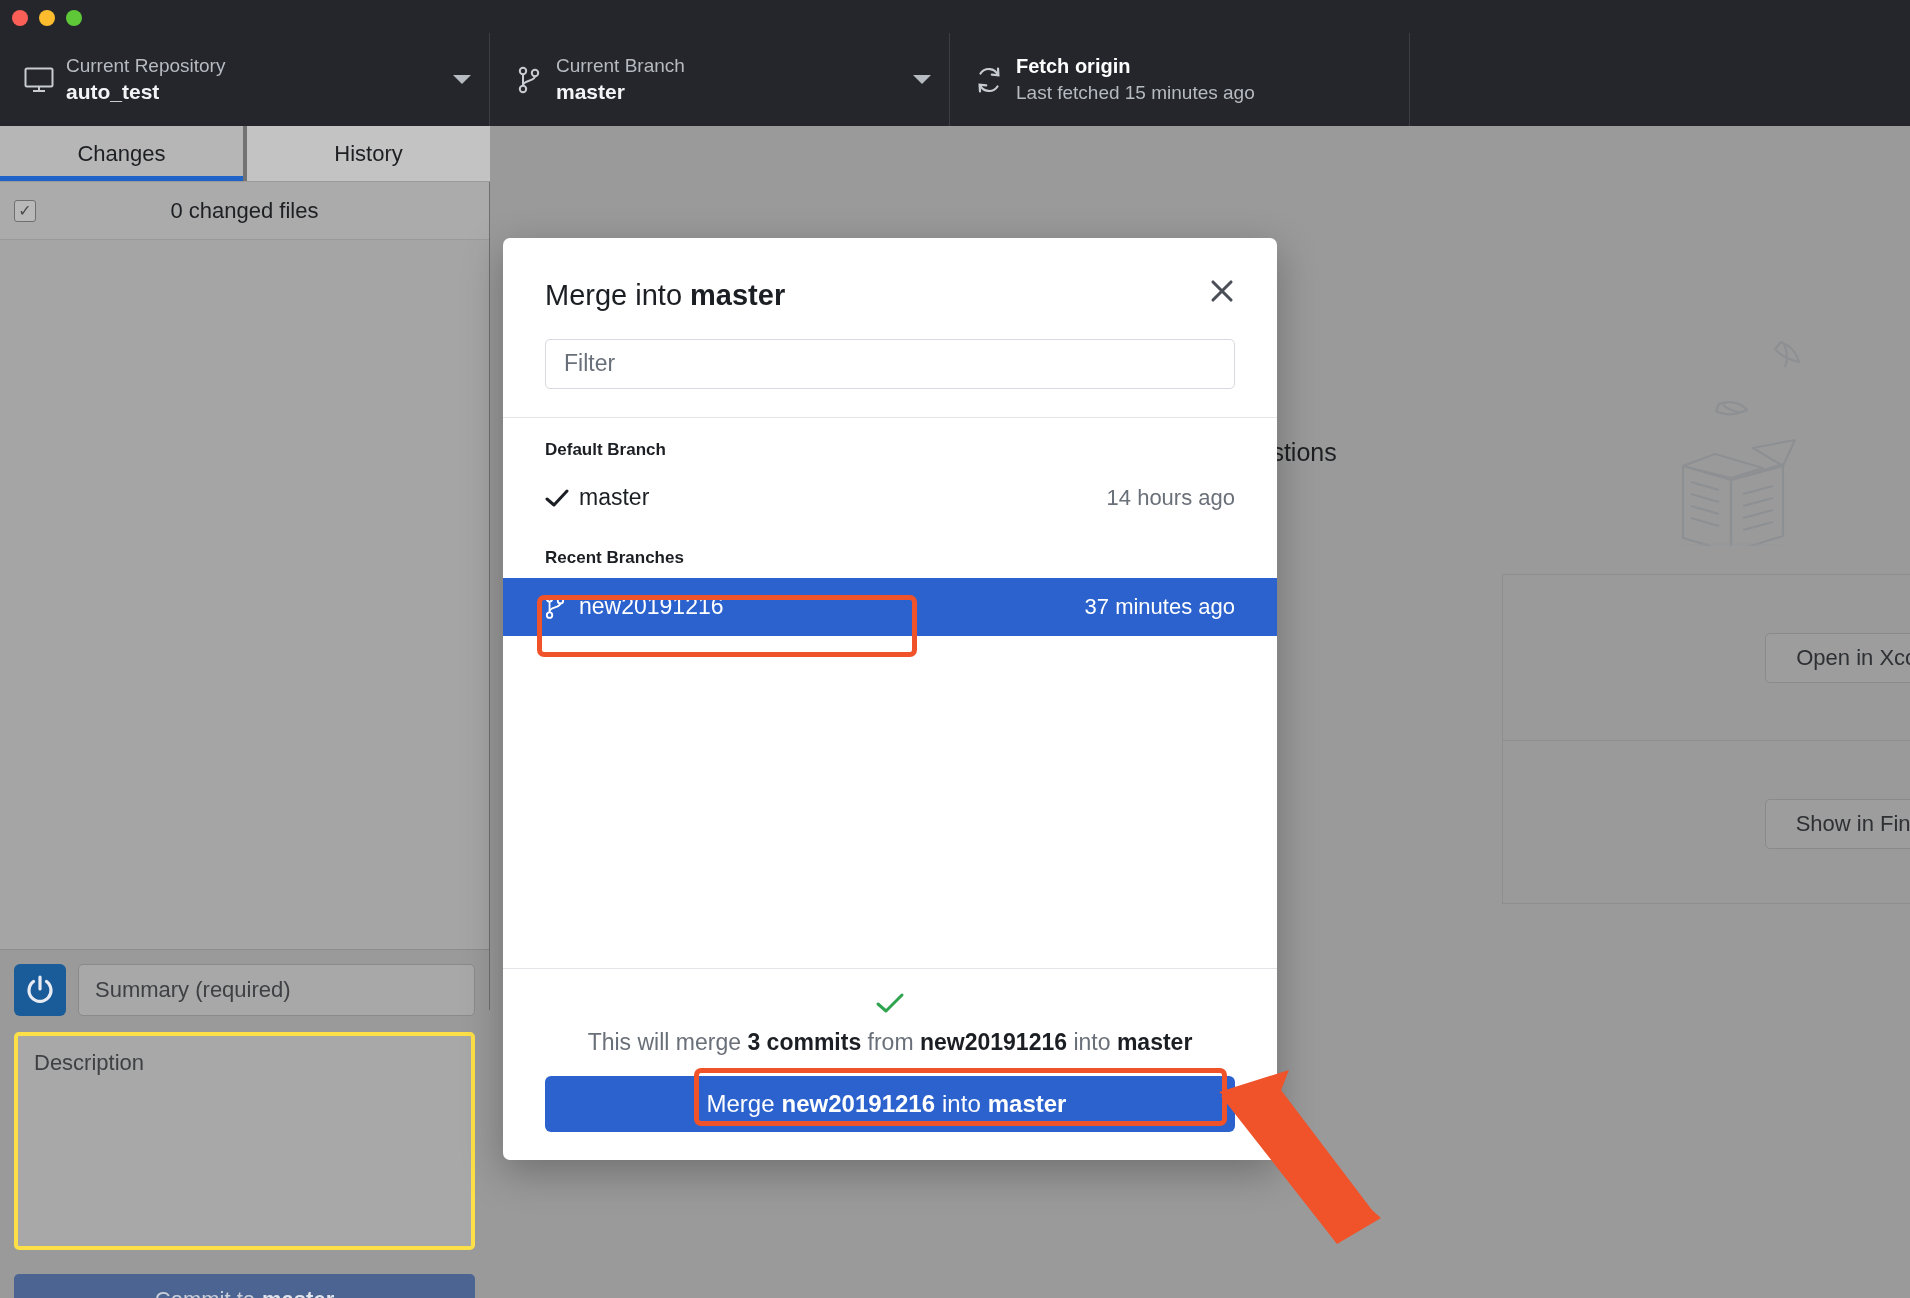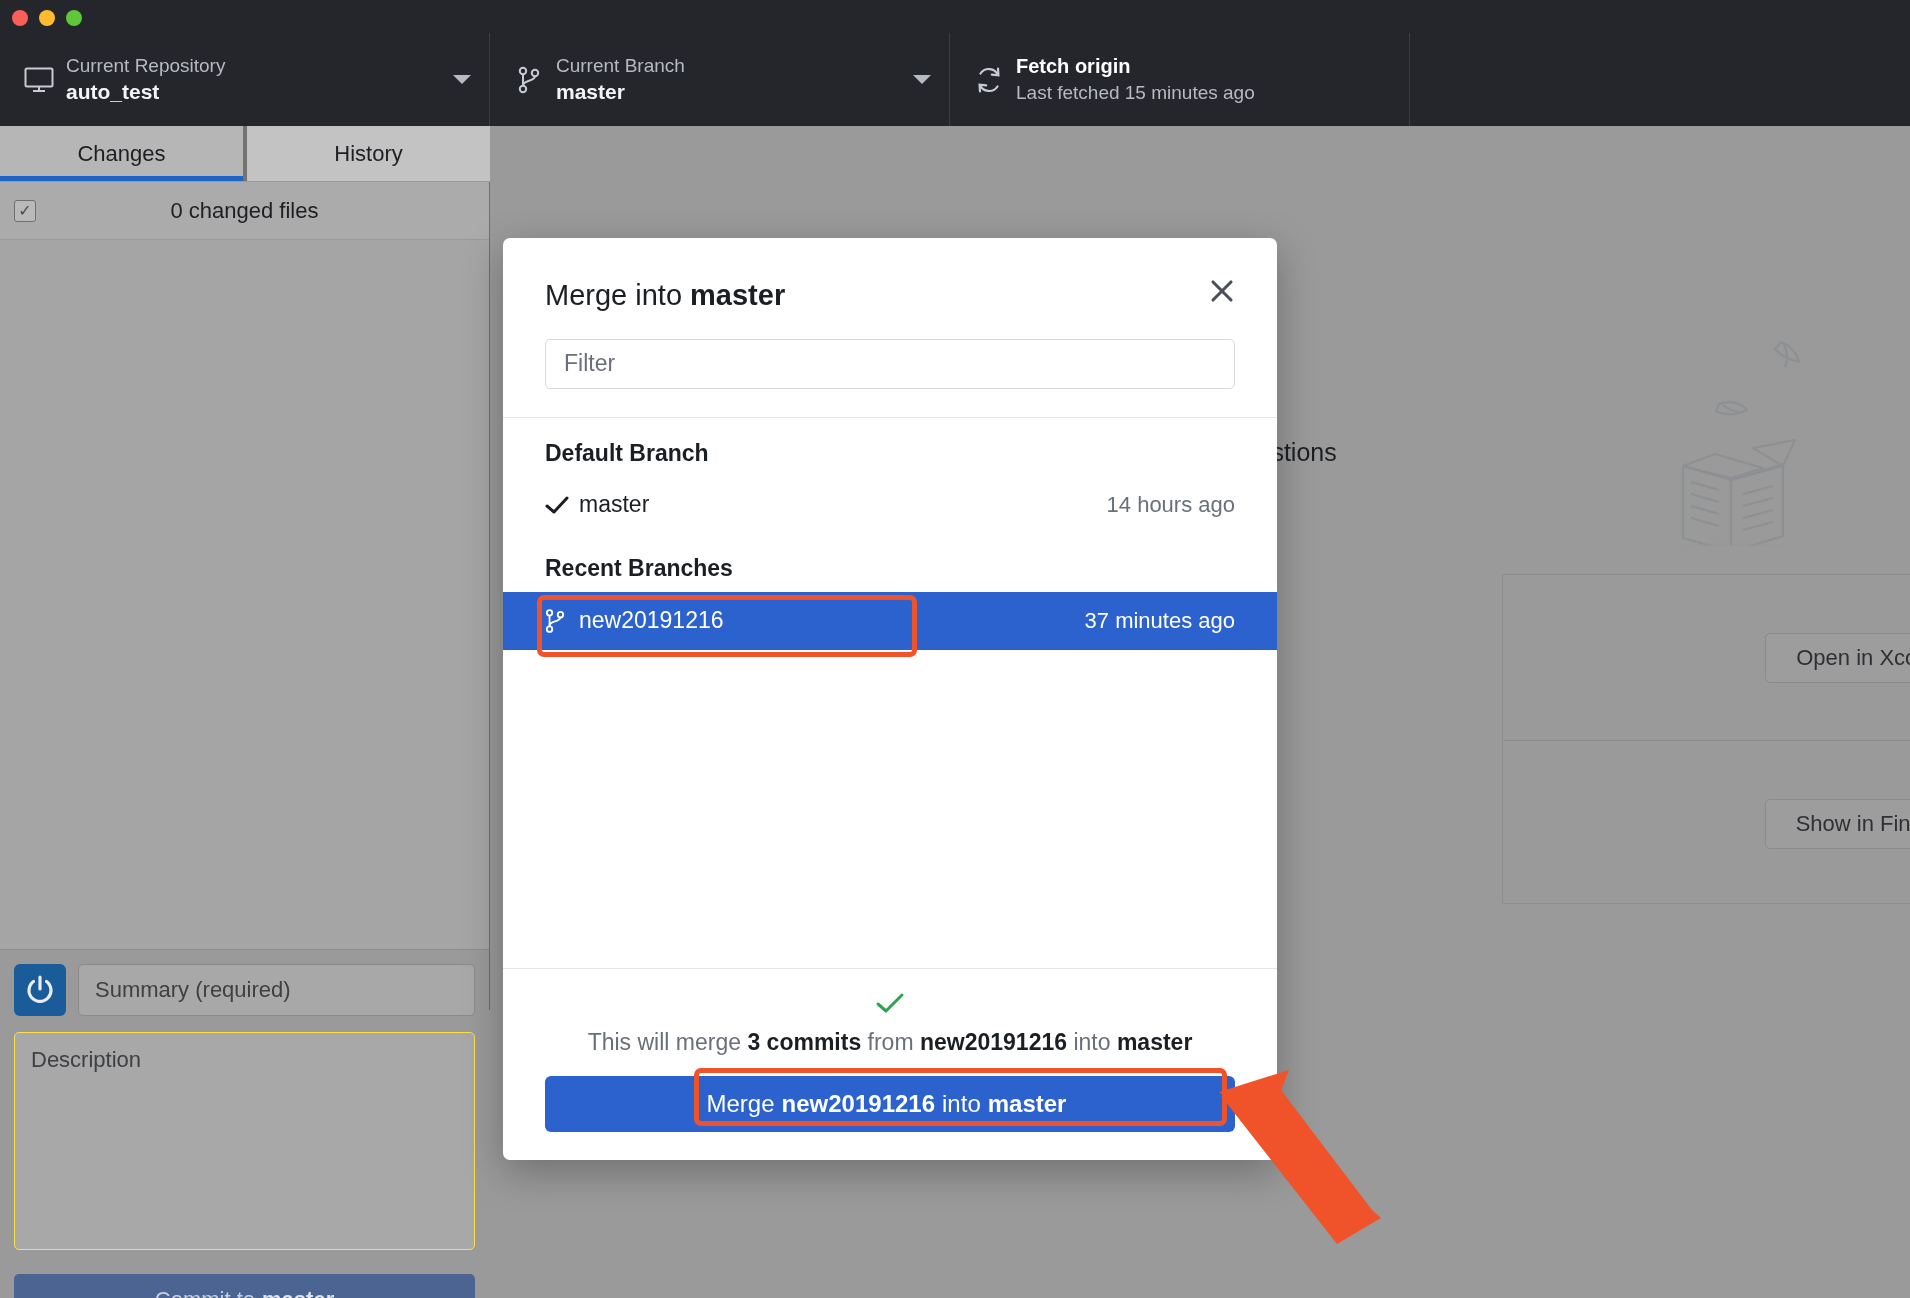--- a/index.html
+++ b/index.html
@@ -137,21 +137,21 @@
     border: 1px solid #8a8a8a;
     border-radius: 5px;
     display: flex; align-items: center;
     padding: 0 16px;
     font-size: 22px; color: #3e4044;
   }
   .desc-input {
     margin-top: 16px;
     height: 218px;
     background: #a8a8a8;
-    border: 1px solid #fde047;
+    border: 4px solid #fde047;
     border-radius: 5px;
     padding: 14px 16px;
     font-size: 22px; color: #3e4044;
   }
   .commit-btn {
     margin: 24px 0 0 0;
     height: 52px;
     background: #4c6491;
     border-radius: 5px;
     display: flex; align-items: center; justify-content: center;
@@ -227,21 +227,21 @@
     padding: 0 18px;
     font-size: 23px; color: #6a7079;
   }
   .dlg-list {
     flex: 1;
     border-top: 1px solid #e2e4e8;
     overflow: hidden;
     position: relative;
   }
   .group-title {
-    font-size: 23px; font-weight: bold; color: #1b1f23;
+    font-size: 17px; font-weight: bold; color: #1b1f23;
     padding: 22px 42px 10px 42px;
   }
   .branch-row {
     height: 56px;
     display: flex; align-items: center;
     padding: 0 42px;
     font-size: 23px; color: #1b1f23;
   }
   .branch-row .bicon {
     width: 34px; flex: 0 0 34px;

